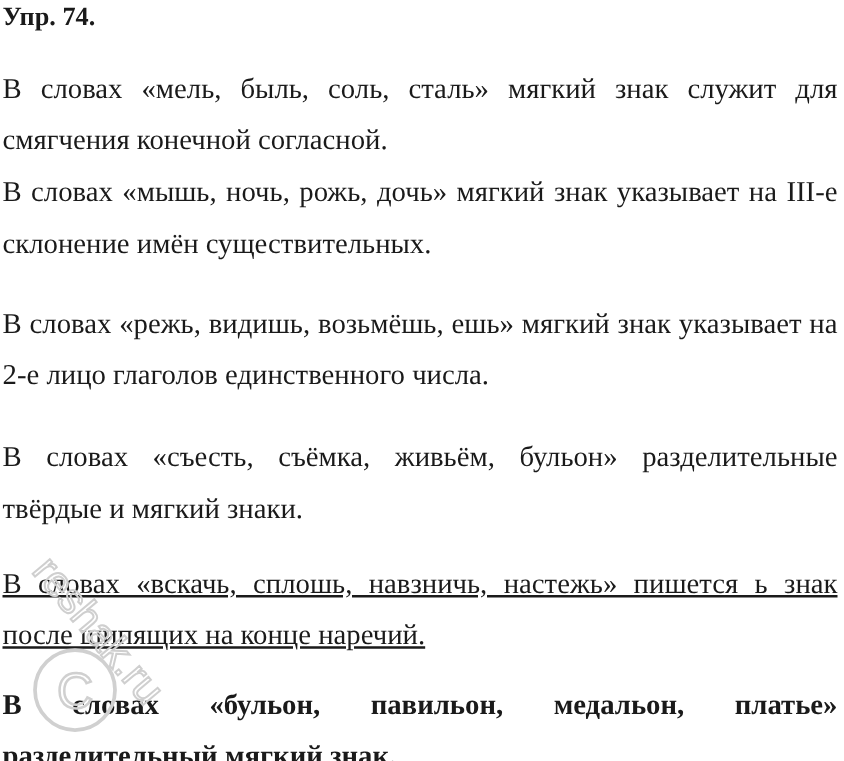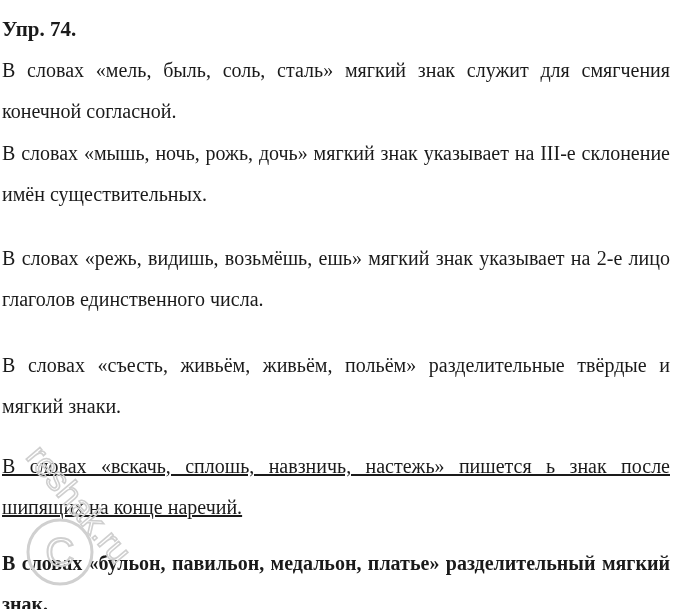--- a/index.html
+++ b/index.html
@@ -10,21 +10,21 @@
     body {
       width: 675px;
       height: 609px;
       position: relative;
       overflow: hidden;
       font-family: "Liberation Serif", serif;
       color: #1a1a1a;
     }
     .header {
       position: absolute;
-      top: 16px;
+      top: 0;
       left: 0;
       width: 580px;
       height: 30px;
     }
     .exercise-title {
       position: absolute;
       left: 2px;
       top: 0px;
       font-size: 21px;
       font-weight: bold;
@@ -34,21 +34,21 @@
       position: absolute;
       right: 4px;
       top: 0px;
       font-size: 21px;
       line-height: 26px;
     }
     .paragraph {
       position: absolute;
       left: 2px;
       width: 668px;
-      font-size: 20px;
+      font-size: 23px;
       line-height: 41px;
       text-align: justify;
       text-align-last: left;
     }
     .watermark {
       position: absolute;
       left: 20px;
       top: 440px;
       width: 140px;
       height: 170px;
@@ -58,21 +58,21 @@
 </head>
 <body>
 
 <div class="header">
   <div class="exercise-title">Упр. 74.</div>
 </div>
 
 <div class="paragraph" style="top:50px;">В словах «мель, быль, соль, сталь» мягкий знак служит для смягчения конечной согласной.</div>
 <div class="paragraph" style="top:133px;">В словах «мышь, ночь, рожь, дочь» мягкий знак указывает на III-е склонение имён существительных.</div>
 <div class="paragraph" style="top:238px;">В словах «режь, видишь, возьмёшь, ешь» мягкий знак указывает на 2-е лицо глаголов единственного числа.</div>
-<div class="paragraph" style="top:345px;">В словах «съесть, живьём, живьём, польём» разделительные твёрдые и мягкий знаки.</div>
+<div class="paragraph" style="top:345px;">В словах «съесть, съёмка, живьём, бульон» разделительные твёрдые и мягкий знаки.</div>
 <div class="paragraph" style="top:446px;text-decoration:underline;">В словах «вскачь, сплошь, навзничь, настежь» пишется ь знак после шипящих на конце наречий.</div>
 <div class="paragraph" style="top:543px;font-weight:bold;">В словах «бульон, павильон, медальон, платье» разделительный мягкий знак.</div>
 
 <div class="watermark">
   <svg width="140" height="170" viewBox="0 0 140 170">
     <circle cx="40" cy="112" r="32" fill="none" stroke="#d0d0d0" stroke-width="3"></circle>
     <text x="40" y="126" font-family="Liberation Sans, sans-serif" font-size="40" fill="none" stroke="#d0d0d0" stroke-width="2" text-anchor="middle">C</text>
     <text x="8" y="30" font-family="Liberation Sans, sans-serif" font-size="34" fill="none" stroke="#cfcfcf" stroke-width="1.6" transform="rotate(50 20 20)">reshak.ru</text>
   </svg>
 </div>

